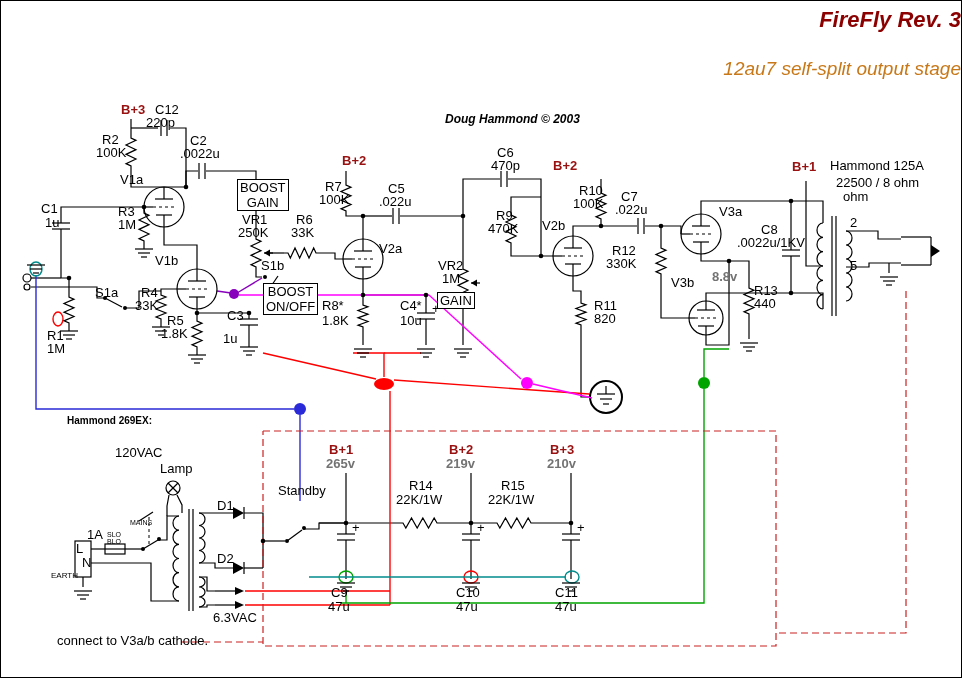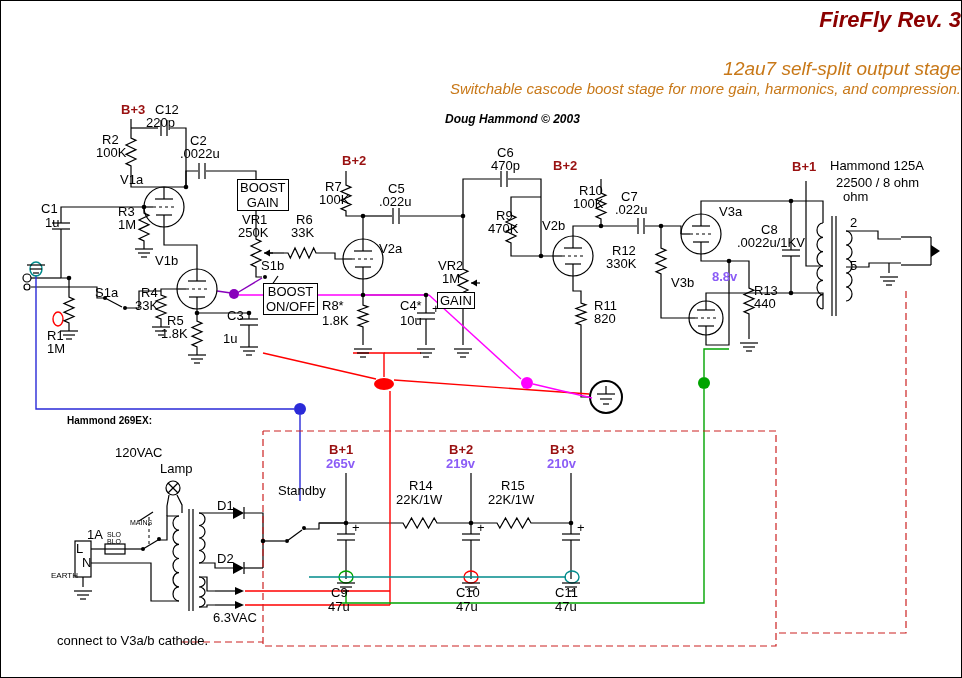--- a/index.html
+++ b/index.html
@@ -5,21 +5,21 @@
   html,body{margin:0;padding:0;background:#fff}
   .page{position:relative;width:960px;height:676px;background:#fff;border:1px solid #000;overflow:hidden;font-family:"Liberation Sans",sans-serif}
   .hdr{position:absolute;left:0;right:0;text-align:right;z-index:3}
   #title{top:6px;font-size:22px;font-weight:bold;font-style:italic;color:#8b0000}
   #sub1{top:57px;font-size:19px;font-style:italic;color:#c87818}
   #sub2{top:79px;font-size:15px;font-style:italic;color:#c87818}
   #author{position:absolute;left:444px;top:111px;font-size:12px;font-style:italic;font-weight:600;color:#000;z-index:3}
   svg#schem{position:absolute;left:0;top:0;z-index:1}
   .lb{position:absolute;font-size:13px;line-height:13px;white-space:nowrap;color:#000;z-index:2}
   .dr{color:#991111;font-weight:bold}
-  .bv{color:#8b5cf6;font-weight:bold}
+  .bv{color:#737373;font-weight:bold}
   .sm{font-size:8px;line-height:8px}
   .xs{font-size:7px;line-height:7px}
   .bd{font-size:10px;line-height:15px;font-weight:bold}
   .bx{position:absolute;border:1px solid #000;background:#fff;padding:0 2px;font-size:13px;line-height:15px;text-align:center;z-index:2}
   .bx span{display:block}
   .w{stroke:#000;stroke-width:1.2;fill:none}
   .red{stroke:#ff0000;stroke-width:1.4;fill:none}
   .mag{stroke:#ff00ff;stroke-width:1.4;fill:none}
   .blu{stroke:#2a2ad8;stroke-width:1.4;fill:none}
   .grn{stroke:#00a400;stroke-width:1.4;fill:none}
@@ -27,21 +27,20 @@
   .pur{stroke:#8800bb;stroke-width:1.4;fill:none}
   .drd{stroke:#cc2222;stroke-width:1.2;fill:none;stroke-dasharray:7 4}
 </style>
 </head>
 <body>
 
 <div class="page">
 
   <div class="hdr" id="title">FireFly Rev. 3</div>
   <div class="hdr" id="sub1">12au7 self-split output stage</div>
-  <div class="hdr" id="sub2">Switchable cascode boost stage for more gain, harmonics, and compression.</div>
   <div id="author">Doug Hammond © 2003</div>
 
   <svg id="schem" width="960" height="676" viewBox="0 0 960 676">
     <g>
       <polyline class="w" points="130,118 130,133"></polyline>
       <polyline class="w" points="130,127 157,127"></polyline>
       <polyline class="w" points="169,127 185,127 185,186"></polyline>
       <polyline class="w" points="130,169 130,186 185,186"></polyline>
       <polyline class="w" points="185,186 185,170 197,170"></polyline>
       <polyline class="w" points="205,170 255,170 255,234"></polyline>

